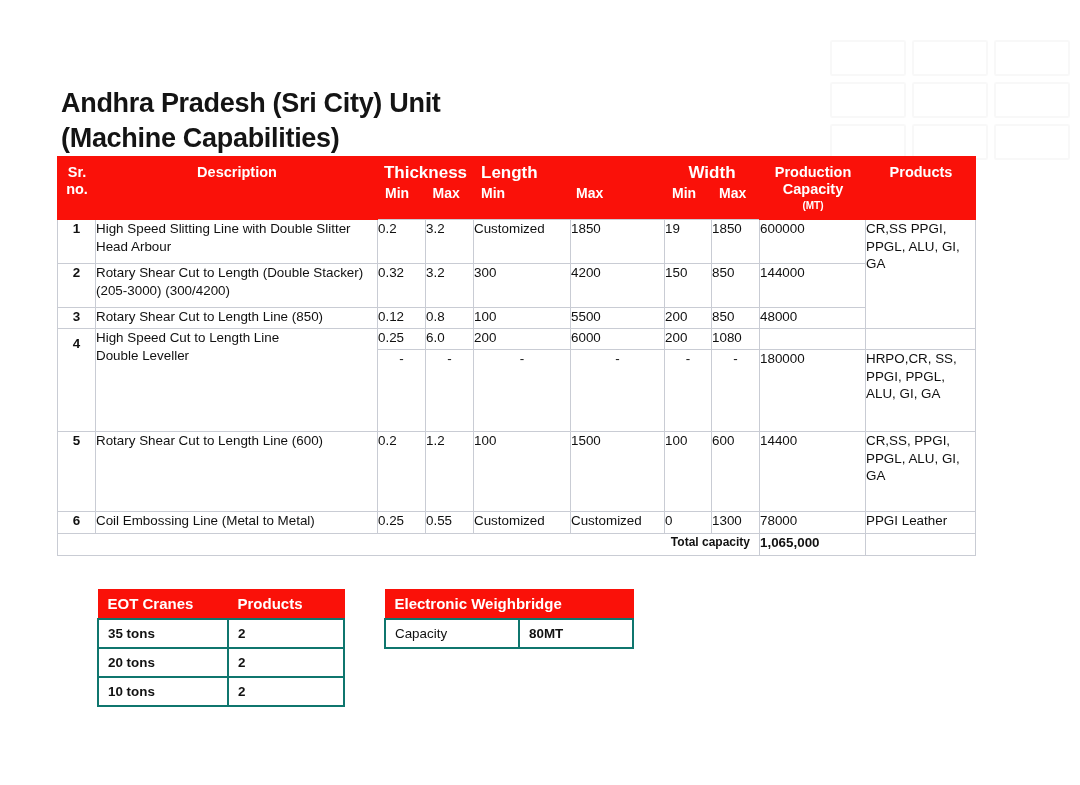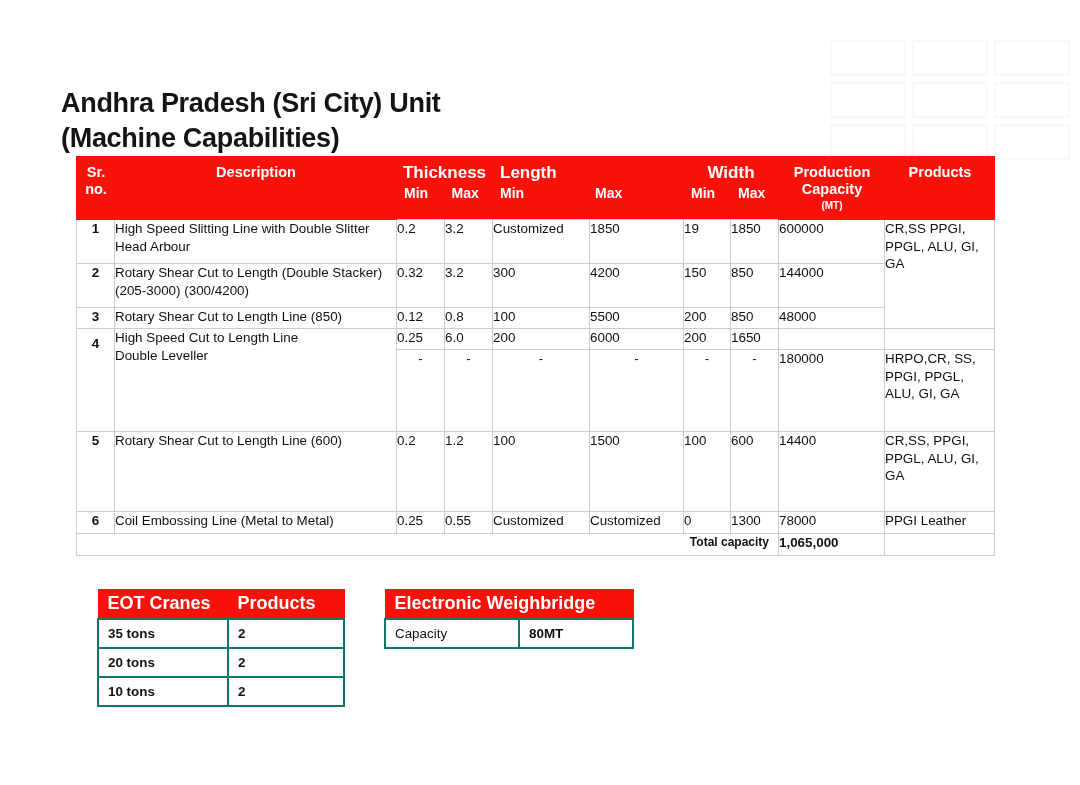--- a/index.html
+++ b/index.html
@@ -53,21 +53,20 @@
     white-space: pre-line;
     margin-top: 32px;
   }
 
   
   .main-table-wrap {
     position: absolute;
     left: 57px;
     top: 156px;
     width: 918px;
-    margin-left: 19px;
   }
   table.grid {
     border-collapse: collapse;
     table-layout: fixed;
     width: 100%;
     background: #ffffff;
   }
   table.grid td, table.grid th {
     border: 1px solid #c9ccd4;
     padding: 0;
@@ -161,21 +160,21 @@
     font-size: 13.4px;
     line-height: 17px;
     color: #111;
     text-align: left;
     vertical-align: middle;
   }
   .small-table th {
     background: #FA1109;
     color: #fff;
     font-weight: bold;
-    font-size: 18px;
+    font-size: 15px;
     border: 1px solid #FA1109;
     padding: 5px 8px 6px 9px;
   }
   .small-table td.val { font-weight: bold; }
   .small-table td.lbl { font-weight: normal; }
 
   #cranes-table { left: 97px; top: 589px; width: 246px; }
   #cranes-table col.c1 { width: 130px; }
   #cranes-table col.c2 { width: 116px; }
 
@@ -296,21 +295,21 @@
         <td class="cell sr" rowspan="2" style="vertical-align:top;padding-top:6px;">4</td>
         <td class="cell desc" rowspan="2">
           <div>High Speed Cut to Length Line</div>
           <div>Double Leveller</div>
         </td>
         <td class="cell num">0.25</td>
         <td class="cell num">6.0</td>
         <td class="cell num">200</td>
         <td class="cell num">6000</td>
         <td class="cell num">200</td>
-        <td class="cell num">1650</td>
+        <td class="cell num">1080</td>
         <td class="cell num blank"></td>
         <td class="cell prod blank"></td>
       </tr>
 
       <tr style="height:82px;">
         <td class="cell dash">-</td>
         <td class="cell dash">-</td>
         <td class="cell dash">-</td>
         <td class="cell dash">-</td>
         <td class="cell dash">-</td>

